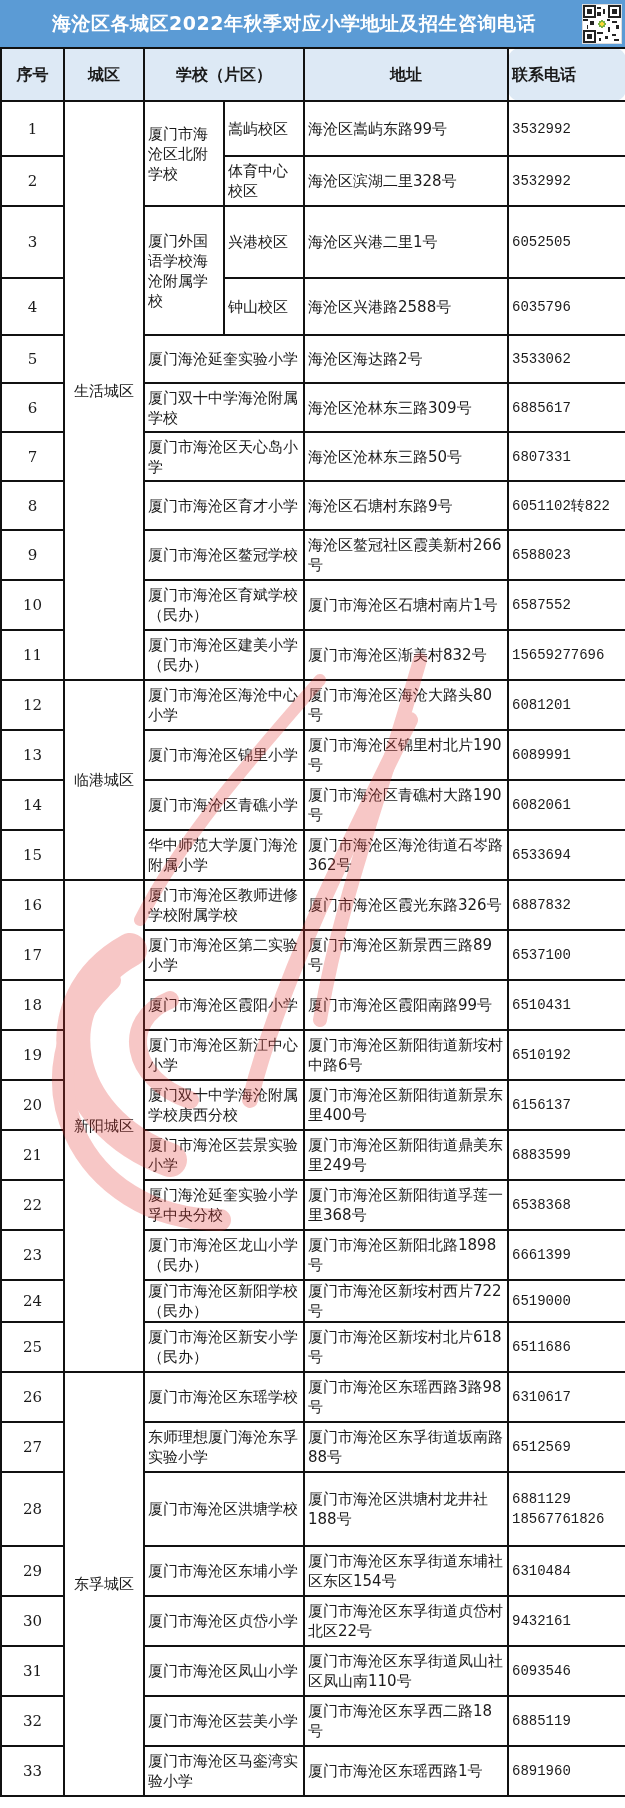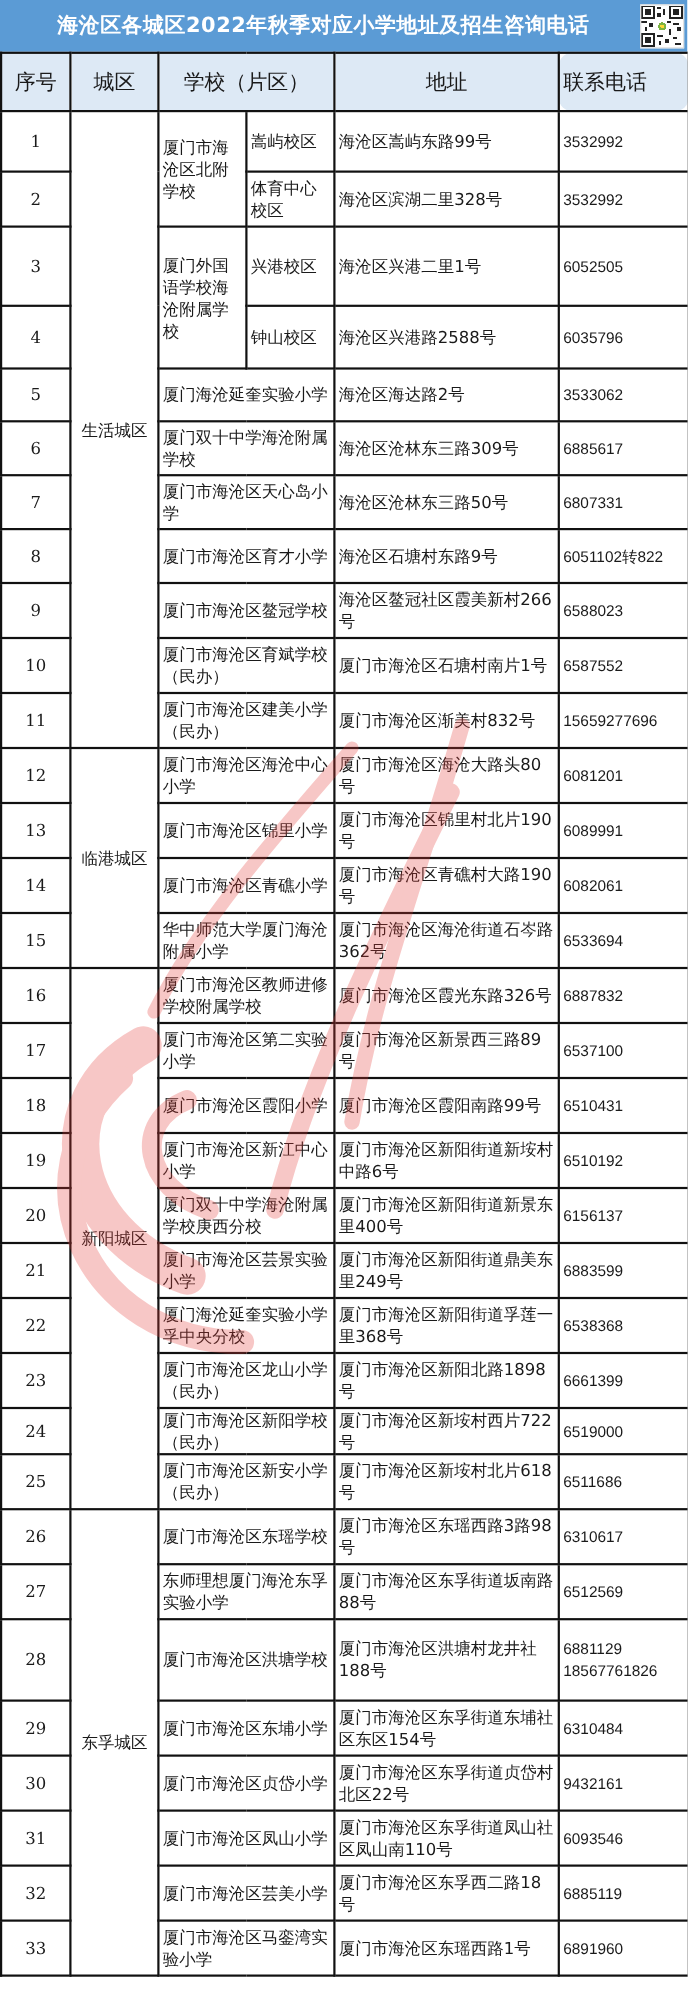--- a/index.html
+++ b/index.html
@@ -10,26 +10,26 @@
   .titlebar .title { position: absolute; left: 0; top: 0; width: 580px; height: 47px;
               line-height: 47px; text-align: center; font-size: 19px; font-weight: bold;
               letter-spacing: 0.5px; padding-left: 8px; box-sizing: border-box; }
   .qr { position: absolute; right: 3px; top: 4px; width: 40px; height: 40px;
         background: #fff; border: 1px solid #ddd; box-sizing: border-box; }
   .qr svg { width: 100%; height: 100%; display: block; }
   table { position: absolute; left: 0; top: 47px; width: 625px; border-collapse: collapse;
           table-layout: fixed; }
   td, th { border: 2px solid #111; padding: 0 3px; font-size: 15px; line-height: 20px;
            vertical-align: middle; overflow: hidden; }
-  th { background: #dde9f5; font-weight: normal; font-size: 19px; height: 51px; margin-left: 28px; }
+  th { background: #dde9f5; font-weight: bold; font-size: 16px; height: 51px; margin-left: 28px; }
   th.hl { text-align: left; border-radius: 12px; }
   td.seq { text-align: center; font-family: "DejaVu Serif", "Liberation Serif", serif; font-size: 15px; }
   td.dist { text-align: center; font-size: 15px; white-space: nowrap; padding: 0; }
   td.school, td.addr { text-align: left; }
-  td.phone { text-align: left; font-family: Liberation Sans, sans-serif; font-size: 14px; }
+  td.phone { text-align: left; font-family: Liberation Mono, monospace; font-size: 14px; }
   .watermark { position: absolute; left: 20px; top: 600px; width: 420px; height: 760px;
                pointer-events: none; opacity: 0.28; }
 </style>
 </head>
 <body>
 
 <div class="titlebar">
   <div class="title">海沧区各城区2022年秋季对应小学地址及招生咨询电话</div>
   <div class="qr">
     <svg viewBox="0 0 21 21" shape-rendering="crispEdges">

